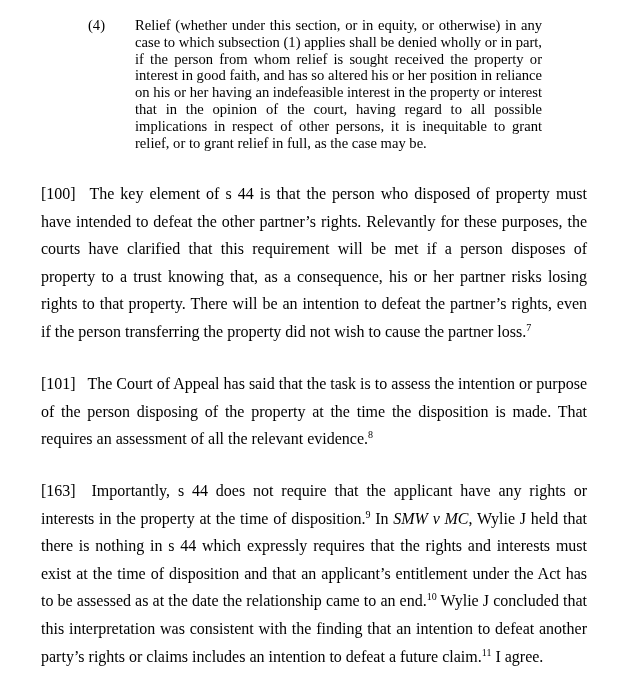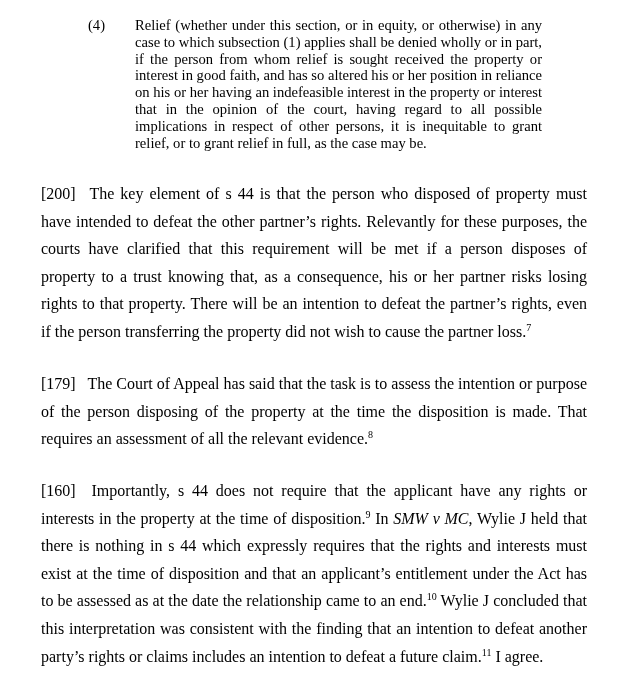--- a/index.html
+++ b/index.html
@@ -52,25 +52,25 @@
   </style>
 </head>
 <body>
 
 <div class="quote">
   <div class="quote-num">(4)</div>
   <div class="quote-body">Relief (whether under this section, or in equity, or otherwise) in any case to which subsection (1) applies shall be denied wholly or in part, if the person from whom relief is sought received the property or interest in good faith, and has so altered his or her position in reliance on his or her having an indefeasible interest in the property or interest that in the opinion of the court, having regard to all possible implications in respect of other persons, it is inequitable to grant relief, or to grant relief in full, as the case may be.</div>
 </div>
 
 <div class="para" style="top:180px;">
-  <span class="para-num">[200]</span>
+  <span class="para-num">[100]</span>
   <span>The key element of s 44 is that the person who disposed of property must have intended to defeat the other partner’s rights.  Relevantly for these purposes, the courts have clarified that this requirement will be met if a person disposes of property to a trust knowing that, as a consequence, his or her partner risks losing rights to that property.  There will be an intention to defeat the partner’s rights, even if the person transferring the property did not wish to cause the partner loss.</span><sup>7</sup>
 </div>
 
 <div class="para" style="top:370px;">
-  <span class="para-num">[179]</span>
+  <span class="para-num">[101]</span>
   <span>The Court of Appeal has said that the task is to assess the intention or purpose of the person disposing of the property at the time the disposition is made.  That requires an assessment of all the relevant evidence.</span><sup>8</sup>
 </div>
 
 <div class="para" style="top:477px;">
-  <span class="para-num">[160]</span>
+  <span class="para-num">[163]</span>
   <span>Importantly, s 44 does not require that the applicant have any rights or interests in the property at the time of disposition.</span><sup>9</sup><span>  In </span><em>SMW v MC</em><span>, Wylie J held that there is nothing in s 44 which expressly requires that the rights and interests must exist at the time of disposition and that an applicant’s entitlement under the Act has to be assessed as at the date the relationship came to an end.</span><sup>10</sup><span>  Wylie J concluded that this interpretation was consistent with the finding that an intention to defeat another party’s rights or claims includes an intention to defeat a future claim.</span><sup>11</sup><span>  I agree.</span>
 </div>
 
 </body></html>

